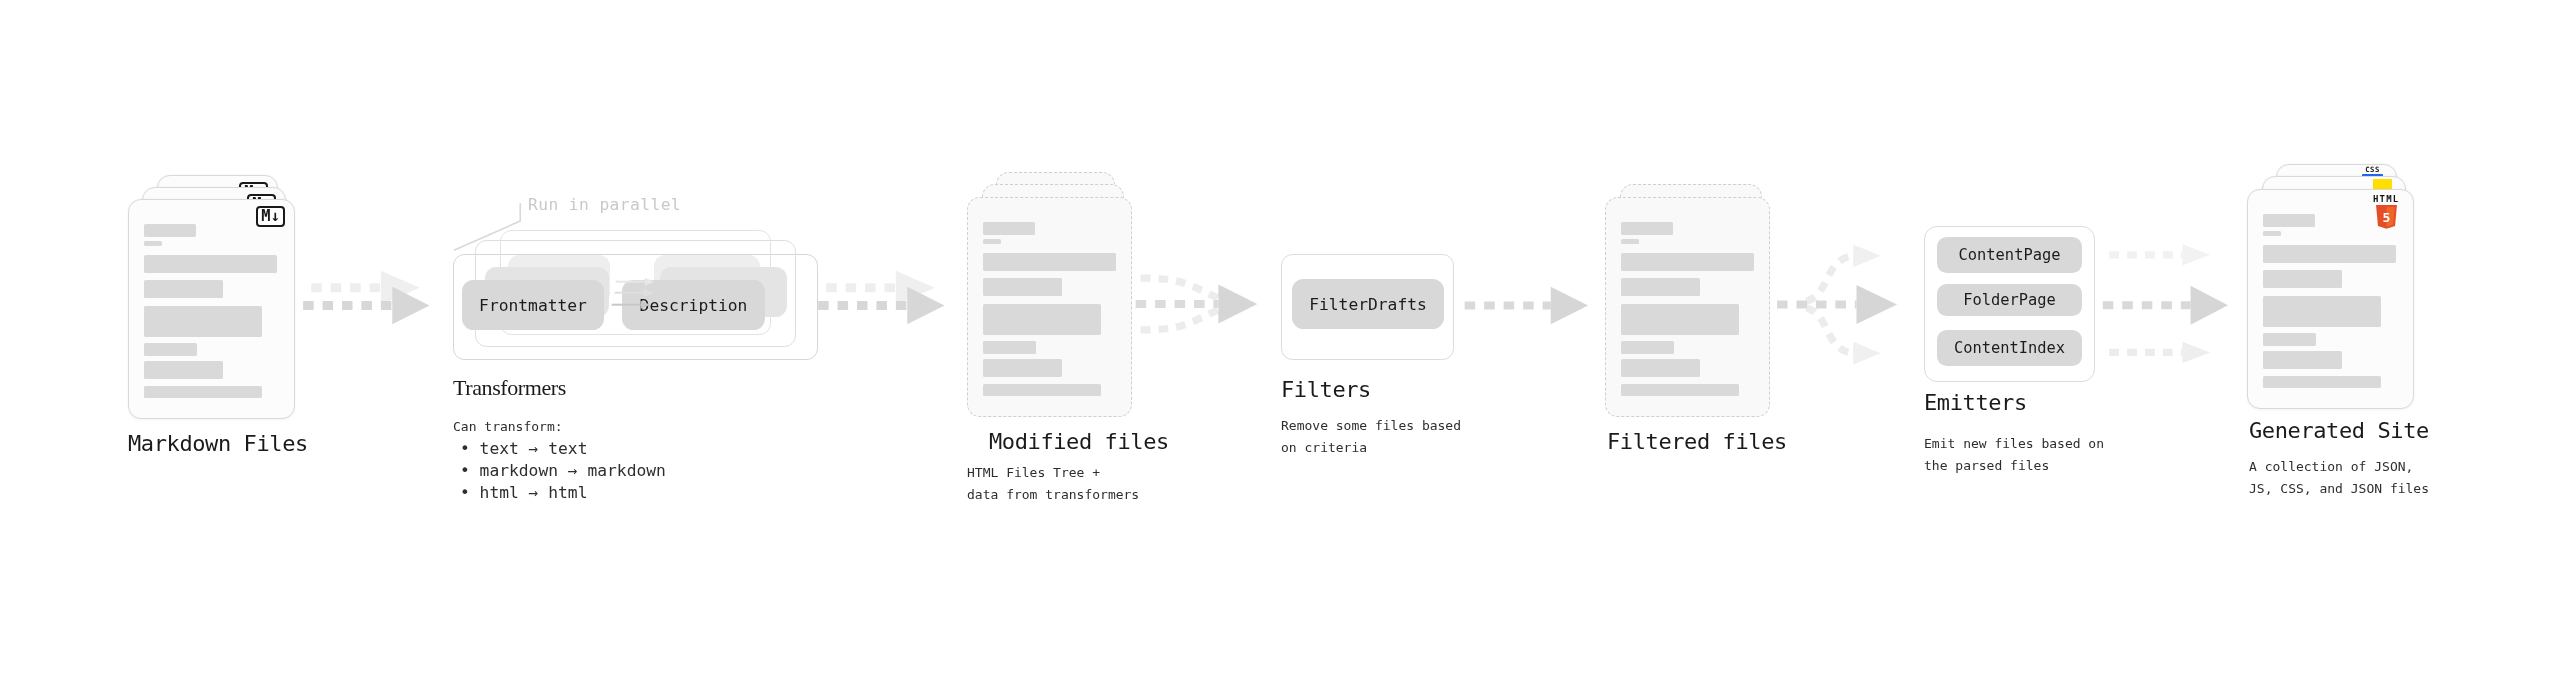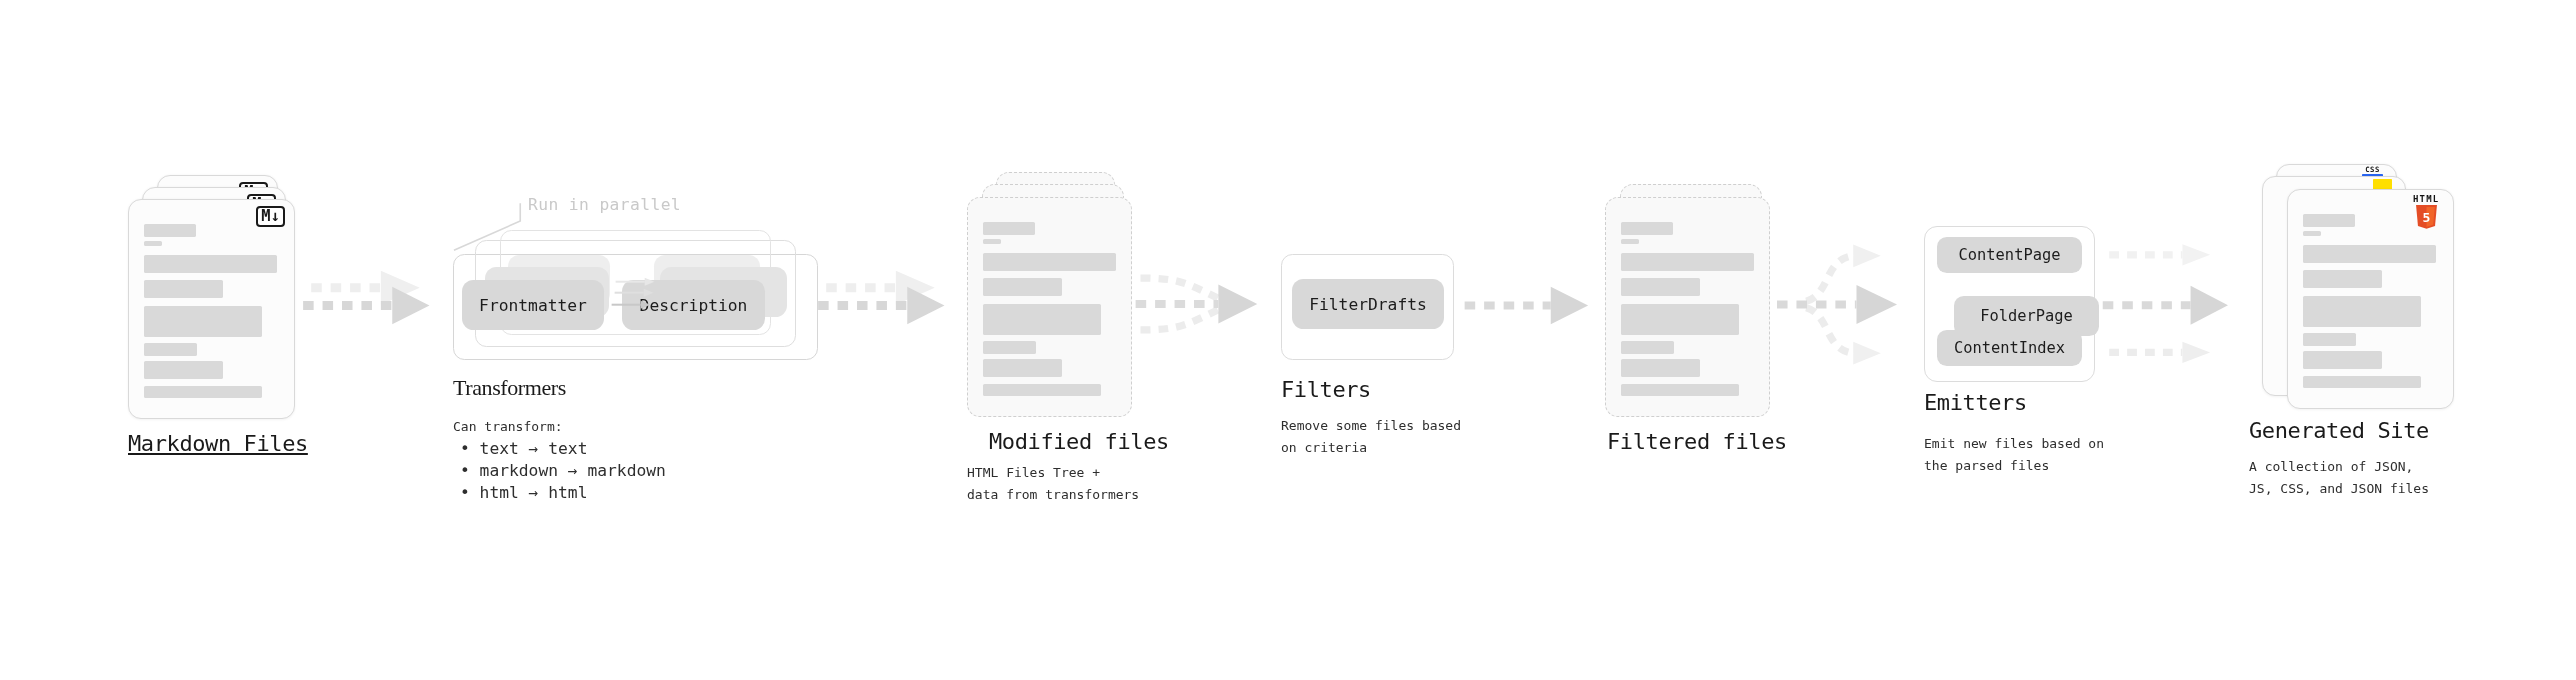--- a/index.html
+++ b/index.html
@@ -56,21 +56,21 @@
       <span class="md-badge">M↓</span>
     <div class="bar" style="width: 52px; height: 12.2px; margin-top: 24.4px;"></div>
         <div class="bar" style="width: 18px; height: 4.9px; margin-top: 4.1px;"></div>
         <div class="bar" style="width: 133px; height: 18px; margin-top: 9.8px;"></div>
         <div class="bar" style="width: 79px; height: 18px; margin-top: 6.5px;"></div>
         <div class="bar" style="width: 118px; height: 31px; margin-top: 8.1px;"></div>
         <div class="bar" style="width: 53px; height: 13px; margin-top: 5.7px;"></div>
         <div class="bar" style="width: 79px; height: 18px; margin-top: 5.7px;"></div>
         <div class="bar" style="width: 118px; height: 12.2px; margin-top: 6.5px;"></div>
       </div>
-    <div class="stage-title" style="left:128px;top:431px;text-decoration:underline;">Markdown Files</div>
+    <div class="stage-title" style="left:128px;top:431px;">Markdown Files</div>
   </div>
 
   <svg class="abs" style="left:301px;top:265px;" width="163" height="81" viewBox="0 0 200 100">
     <line x1="12" y1="28" x2="98" y2="28" stroke="#eeeeee" stroke-width="11" stroke-dasharray="13 11"></line>
     <polygon points="98,7 98,49 146,28" fill="#efefef"></polygon>
     <line x1="2" y1="50" x2="112" y2="50" stroke="#d7d7d7" stroke-width="11" stroke-dasharray="13 11"></line>
     <polygon points="112,27 112,73 158,50" fill="#d7d7d7"></polygon>
   </svg>
 
   <div>
@@ -181,21 +181,21 @@
     <polygon points="96,8 96,36 130,22" fill="#f0f0f0"></polygon>
     <path d="M38,86 C68,94 60,138 96,142" fill="none" stroke="#ececec" stroke-width="9" stroke-dasharray="12 10"></path>
     <polygon points="96,128 96,156 130,142" fill="#f0f0f0"></polygon>
     <line x1="2" y1="82" x2="100" y2="82" stroke="#d9d9d9" stroke-width="10" stroke-dasharray="13 11"></line>
     <polygon points="100,58 100,106 150,82" fill="#d6d6d6"></polygon>
   </svg>
 
   <div>
     <div class="container-box" style="left:1924px;top:226px;width:171px;height:156px;background:#ffffff;border:1.6px solid #dcdcdc;border-radius:13px;"></div>
     <div class="node-btn emit-btn" style="left:1937px;top:237px;width:145px;height:36px;">ContentPage</div>
-    <div class="node-btn emit-btn" style="left:1937px;top:296px;width:145px;height:40px;margin-left:17px;">FolderPage</div>
+    <div class="node-btn emit-btn" style="left:1937px;top:284px;width:145px;height:32px;">FolderPage</div>
     <div class="node-btn emit-btn" style="left:1937px;top:330px;width:145px;height:36px;">ContentIndex</div>
     <div class="stage-title" style="left:1924px;top:390px;">Emitters</div>
     <div class="stage-desc" style="left:1924px;top:433px;">
       <div>Emit new files based on</div>
       <div>the parsed files</div>
     </div>
   </div>
 
   <svg class="abs" style="left:2101px;top:241px;" width="145" height="122" viewBox="0 0 178 150">
     <line x1="10" y1="17" x2="100" y2="17" stroke="#f1f1f1" stroke-width="9" stroke-dasharray="12 10"></line>
@@ -209,21 +209,21 @@
   <div>
     <div class="file-card solid" style="left:2276px;top:164px;width:121px;height:220px;">
       <div class="css-mini">
         <span class="t">CSS</span>
         <div class="b"></div>
       </div>
     </div>
     <div class="file-card solid" style="left:2262px;top:176px;width:144px;height:220px;">
       <div class="js-mini"></div>
     </div>
-    <div class="file-card solid" style="left:2247px;top:189px;width:167px;height:220px;margin-left:40px;">
+    <div class="file-card solid" style="left:2247px;top:189px;width:167px;height:220px;">
       <div class="html5">
         <span class="t">HTML</span>
         <svg width="23" height="24.4" viewBox="0 0 26 28" style="margin:0.8px auto 0;">
           <path d="M1 0 h24 l-2.2 24.2 L13 27.4 3.2 24.2 Z" fill="#e44d26"></path>
           <path d="M13 2.2 v23 l7.7 -2.6 L22.6 2.2 Z" fill="#f16529"></path>
           <text x="13" y="19.5" font-size="15" fill="#ffffff" text-anchor="middle" font-weight="bold" font-family="DejaVu Sans Mono, Liberation Mono, monospace">5</text>
         </svg>
       </div>
     <div class="bar" style="width: 52px; height: 12.2px; margin-top: 24.4px;"></div>
         <div class="bar" style="width: 18px; height: 4.9px; margin-top: 4.1px;"></div>

